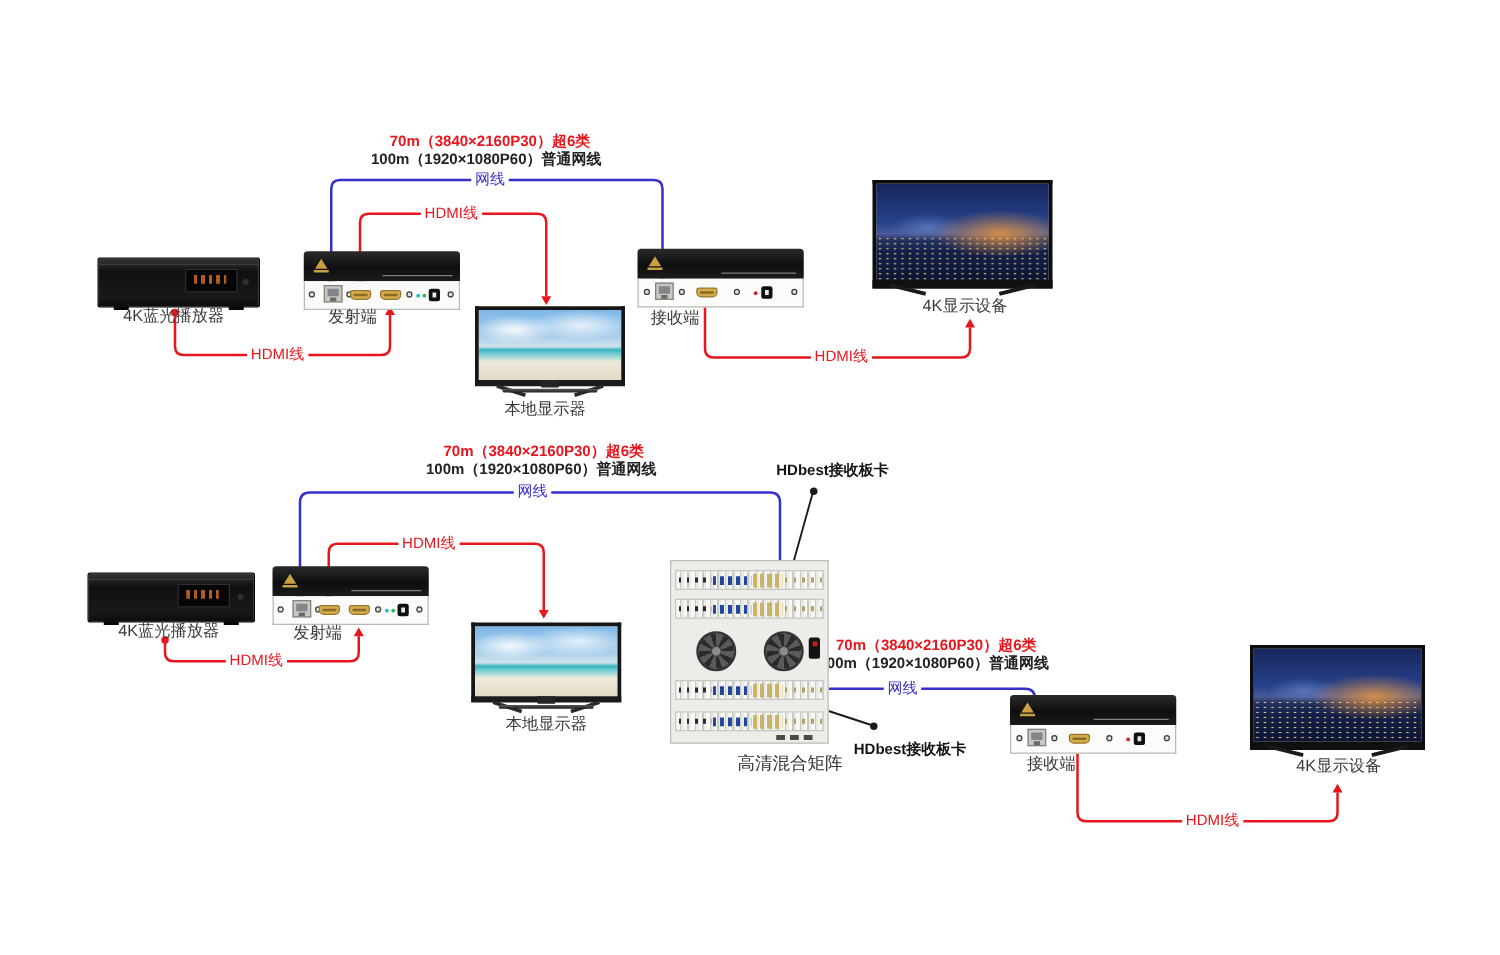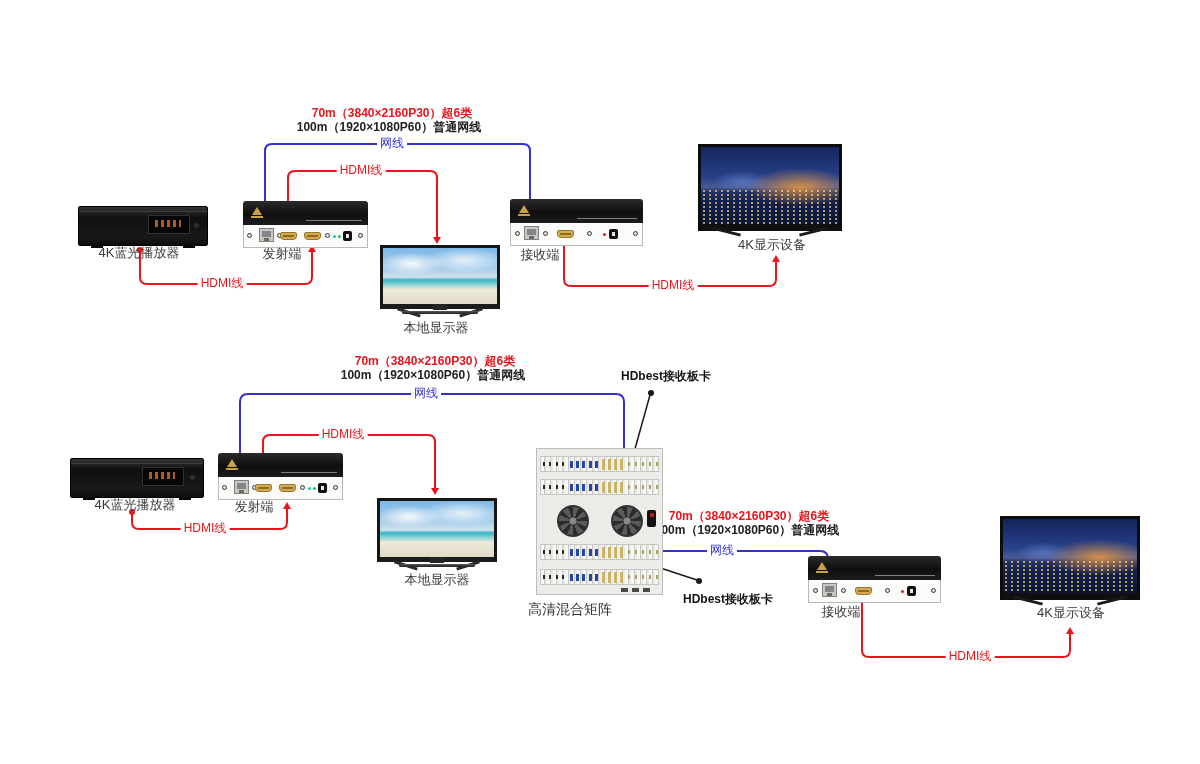--- a/index.html
+++ b/index.html
@@ -306,21 +306,21 @@
     <div class="mrow" style="top:120px;">
       <span class="seg seg-blk"></span>
       <span class="seg seg-blu"></span>
       <span class="seg seg-tan"></span>
       <span class="seg seg-dot"></span>
     </div>
     <span class="mconn" style="left:84px;top:139px;"></span>
     <span class="mconn" style="left:95px;top:139px;"></span>
     <span class="mconn" style="left:106px;top:139px;"></span>
   </div>
-  <div class="lbl matrix-lbl" style="left:570px;top:610px;font-family:Liberation Mono, monospace;">高清混合矩阵</div>
+  <div class="lbl matrix-lbl" style="left:632px;top:610px;">高清混合矩阵</div>
 
   <div class="extender" style="left:808px;top:556px;width:133px;">
     <div class="ext-top">
       <span class="ext-logo"></span>
       <span class="ext-line"></span>
     </div>
     <div class="ext-body">
       <span class="screw" style="left:4px;"></span>
       <span class="rj45" style="left:13px;"></span>
       <span class="screw" style="left:32px;"></span>

